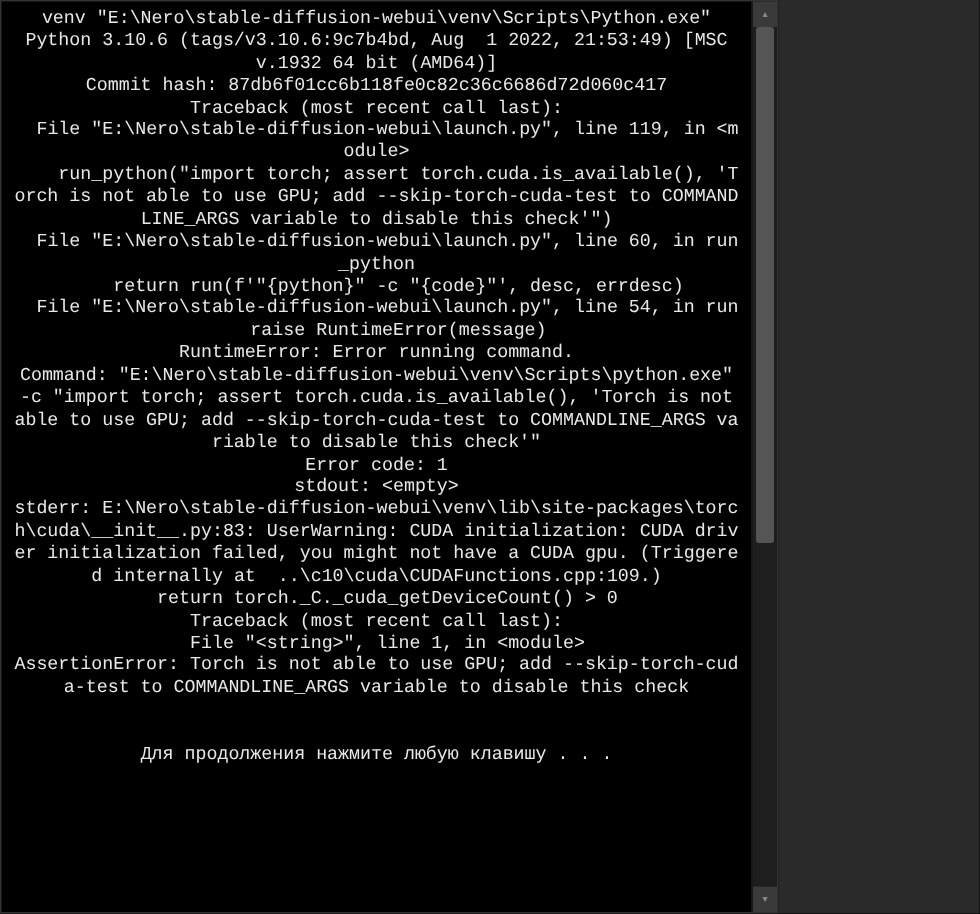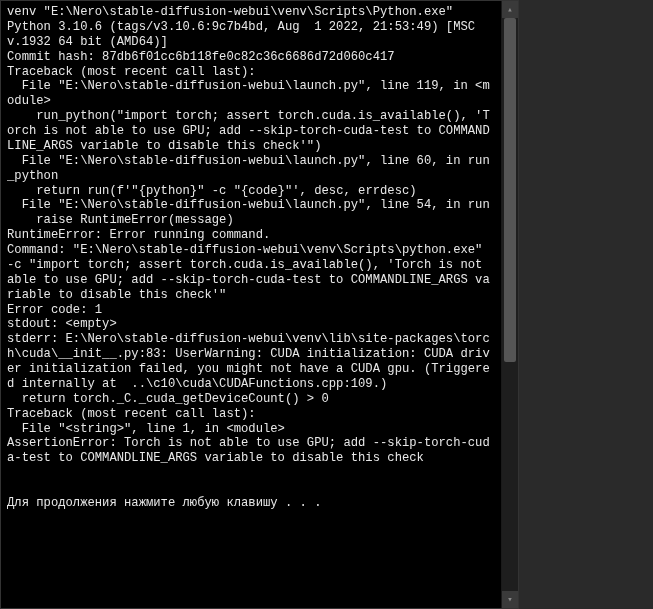--- a/index.html
+++ b/index.html
@@ -10,20 +10,21 @@
       overflow: hidden;
       font-family: Consolas, 'Courier New', monospace;
     }
     .console-window {
       width: 519px;
       height: 609px;
       background: #000000;
       position: relative;
       display: flex;
       border: 1px solid #333;
+      text-align: center;
     }
     .console-content {
       flex: 1;
       padding: 4px 6px;
       color: #e8e8e8;
       font-size: 12.2px;
       line-height: 1.22;
       white-space: pre-wrap;
       word-break: break-all;
       overflow: hidden;

